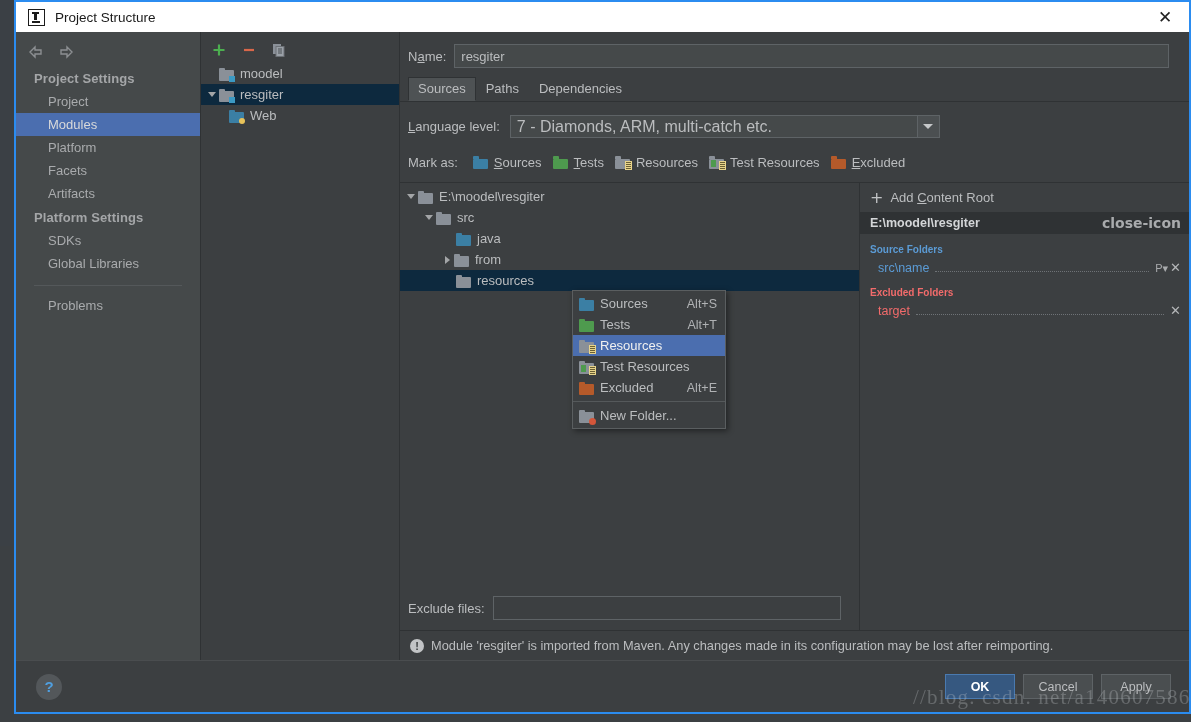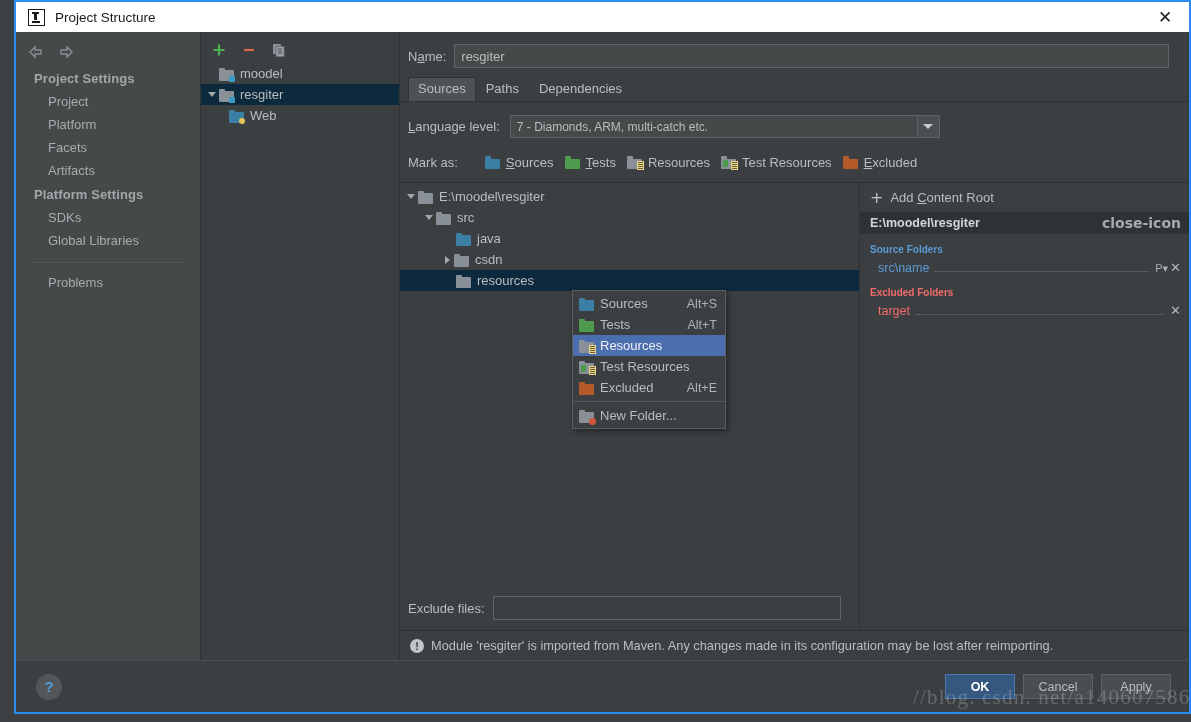--- a/index.html
+++ b/index.html
@@ -205,21 +205,21 @@
   .langrow {
     display: flex; align-items: center;
     gap: 10px;
     padding: 13px 0 0 8px;
   }
   .combo {
     width: 430px; height: 23px;
     background: #45494a;
     border: 1px solid #5e6366;
     display: flex; align-items: center;
-    color: #bbbdbf; font-size: 12px;
+    color: #bbbdbf; font-size: 16px;
     padding-left: 6px;
     position: relative;
   }
   .combo-arrow {
     position: absolute; right: 0; top: 0; bottom: 0;
     width: 22px;
     background: #4b4f51;
     border-left: 1px solid #5e6366;
     display: flex; align-items: center; justify-content: center;
   }
@@ -438,20 +438,21 @@
           </span>
           <span class="arrow">
             <svg width="16" height="14" viewBox="0 0 16 14">
                 <path d="M9 2 L14 7 L9 12 L9 9 L3 9 L3 5 L9 5 Z" fill="none" stroke="#8c8f92" stroke-width="1.4"></path>
               </svg>
           </span>
         </div>
 
         <div class="nav-group">Project Settings</div>
         <div class="nav-item">Project</div>
+        <div class="nav-item sel">Modules</div>
         <div class="nav-item">Platform</div>
         <div class="nav-item">Facets</div>
         <div class="nav-item">Artifacts</div>
 
         <div class="nav-group">Platform Settings</div>
         <div class="nav-item">SDKs</div>
         <div class="nav-item">Global Libraries</div>
 
         <div class="nav-sep"></div>
         <div class="nav-item">Problems</div>
@@ -533,21 +534,21 @@
           <span class="lbl"><span class="u">L</span>anguage level:</span>
           <div class="combo">
             <span>7 - Diamonds, ARM, multi-catch etc.</span>
             <span class="combo-arrow">
               <span style="width:0;height:0;border-left:5px solid transparent;border-right:5px solid transparent;border-top:5px solid #c6c8ca;"></span>
             </span>
           </div>
         </div>
 
         <div class="markrow">
-          <span class="lbl" style="margin-right:22px">Mark as:</span>
+          <span class="lbl" style="margin-right:10px">Mark as:</span>
 
           <span class="markbtn">
             <span class="ico" style="margin-right:2px">
               <span class="fi" style="margin-top:2px"><span class="tabp" style="background:#3b7fa4"></span><span class="body" style="background:#3b7fa4"></span></span>
             </span>
             <span><span class="u">S</span>ources</span>
           </span>
 
           <span class="markbtn">
             <span class="ico" style="margin-right:2px">
@@ -612,21 +613,21 @@
                 <span>java</span>
               </div>
 
               <div class="ft-row" style="padding-left:40px">
                 <span class="tw">
                     <span class="caret-r"></span>
                   </span>
                 <span class="ico">
                   <span class="fi" style="margin-top:2px"><span class="tabp" style="background:#8a9098"></span><span class="body" style="background:#8a9098"></span></span>
                 </span>
-                <span>csdn</span>
+                <span>from</span>
               </div>
 
               <div class="ft-row sel" style="padding-left:56px">
                 <span class="ico">
                   <span class="fi" style="margin-top:2px"><span class="tabp" style="background:#8a9098"></span><span class="body" style="background:#8a9098"></span></span>
                 </span>
                 <span>resources</span>
               </div>
 
             </div>

